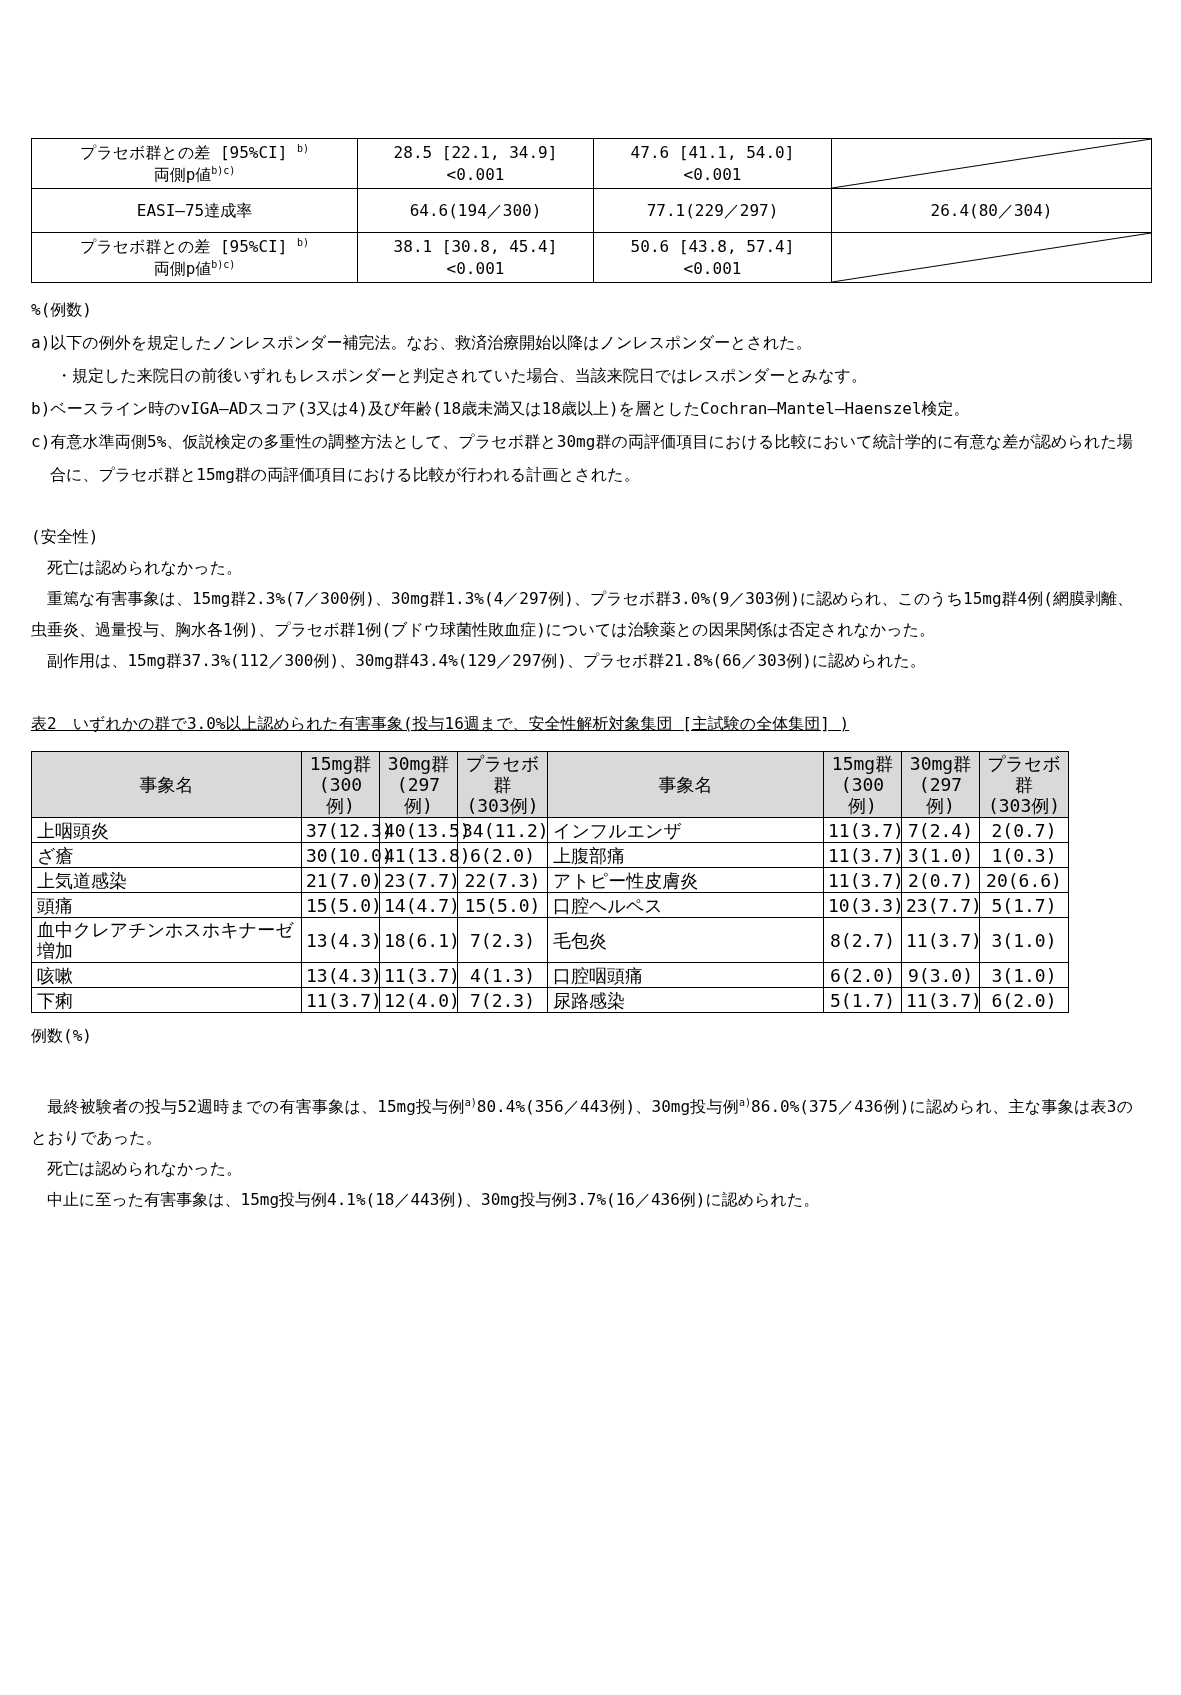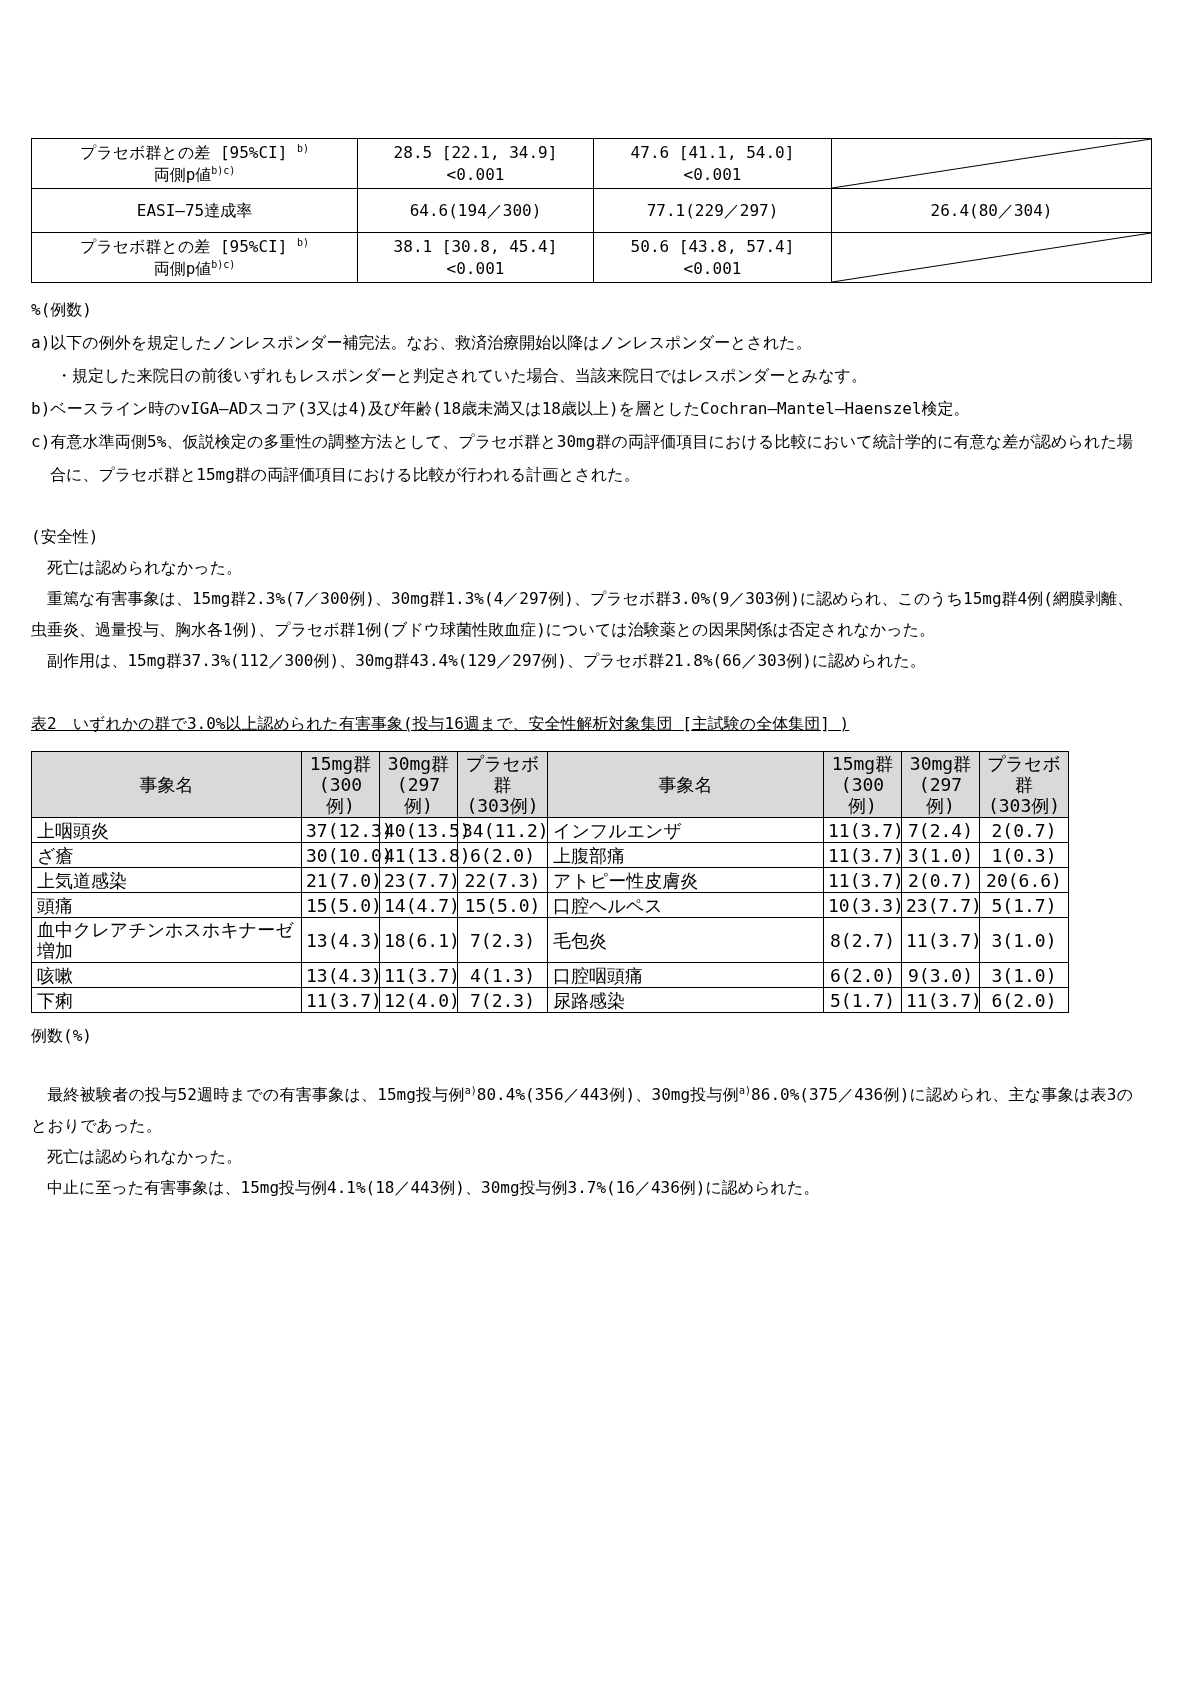--- a/index.html
+++ b/index.html
@@ -38,21 +38,21 @@
 
   
   .t2-title { margin-top:32px; line-height:31px; text-align:left;text-decoration:underline; }
   .t2 { width:1037px; margin-top:12px; font-size:18px; }
   .t2 th { background:#d9d9d9; line-height:21px; height:48px; }
   .t2 td { height:25px; line-height:21px; }
   .t2 td.name-col { text-align:left; padding-left:5px; }
   .t2-footer { margin-top:7px; line-height:31px; }
 
   
-  .section-longterm { margin-top:28px; }
+  .section-longterm { margin-top:40px; }
 </style>
 </head>
 <body>
 
 <div class="page">
 
   <table class="top-table">
     <colgroup>
       <col style="width:326px">
         <col style="width:236px">

